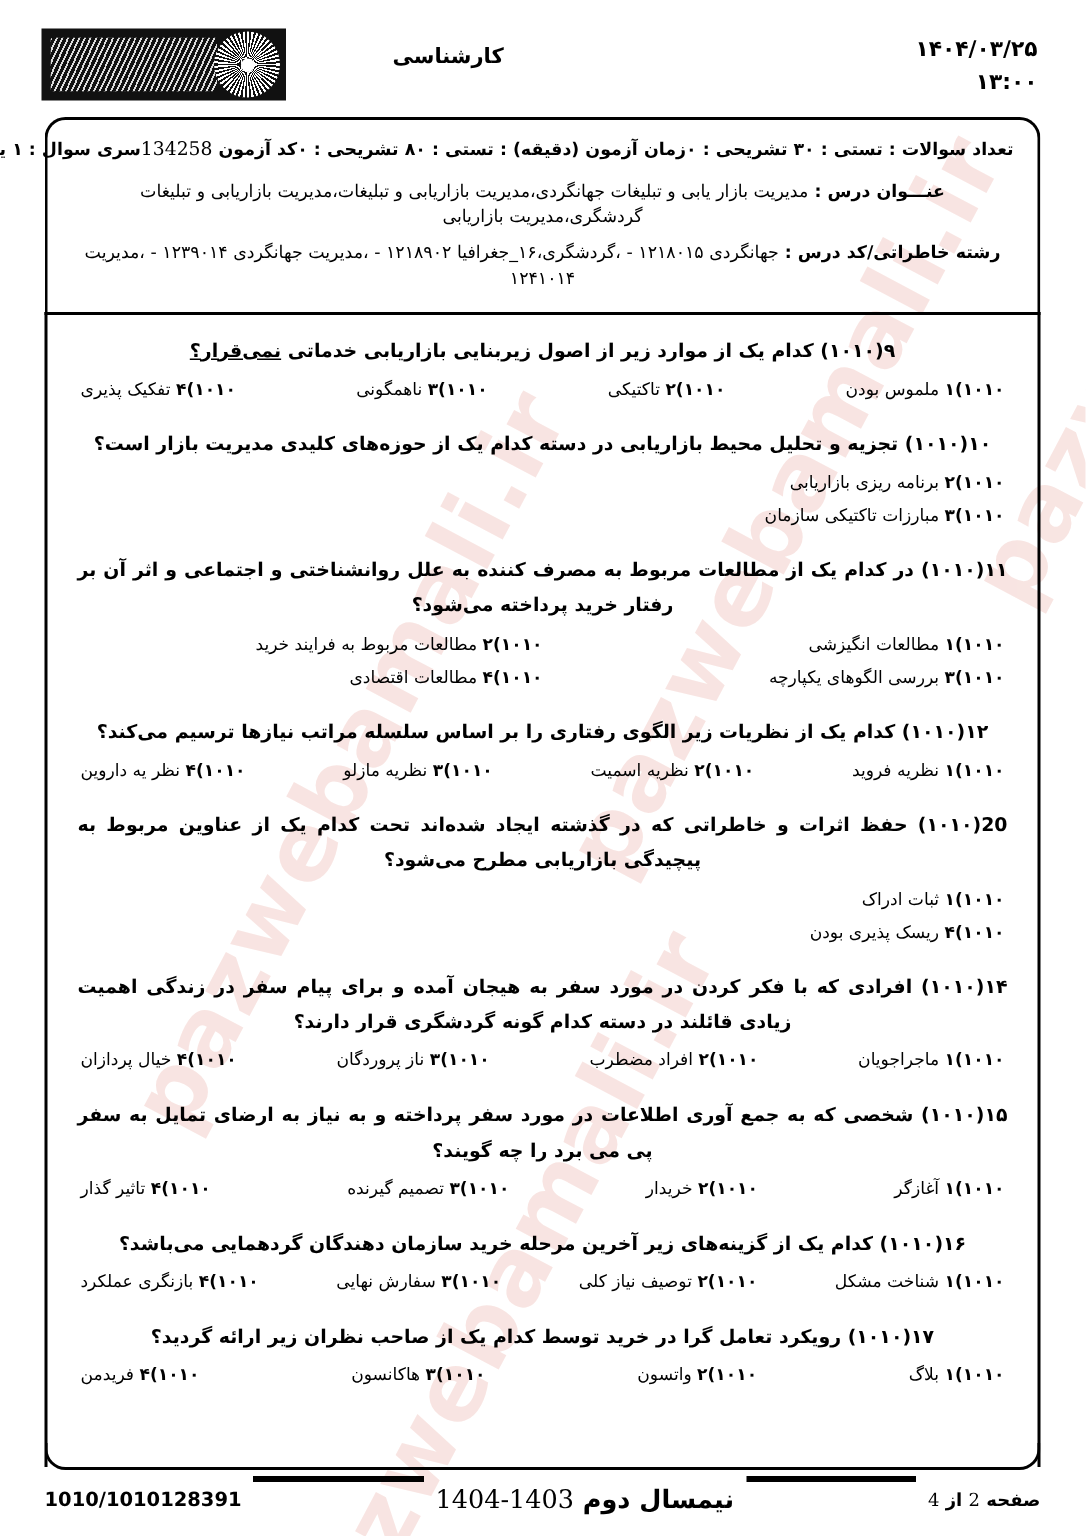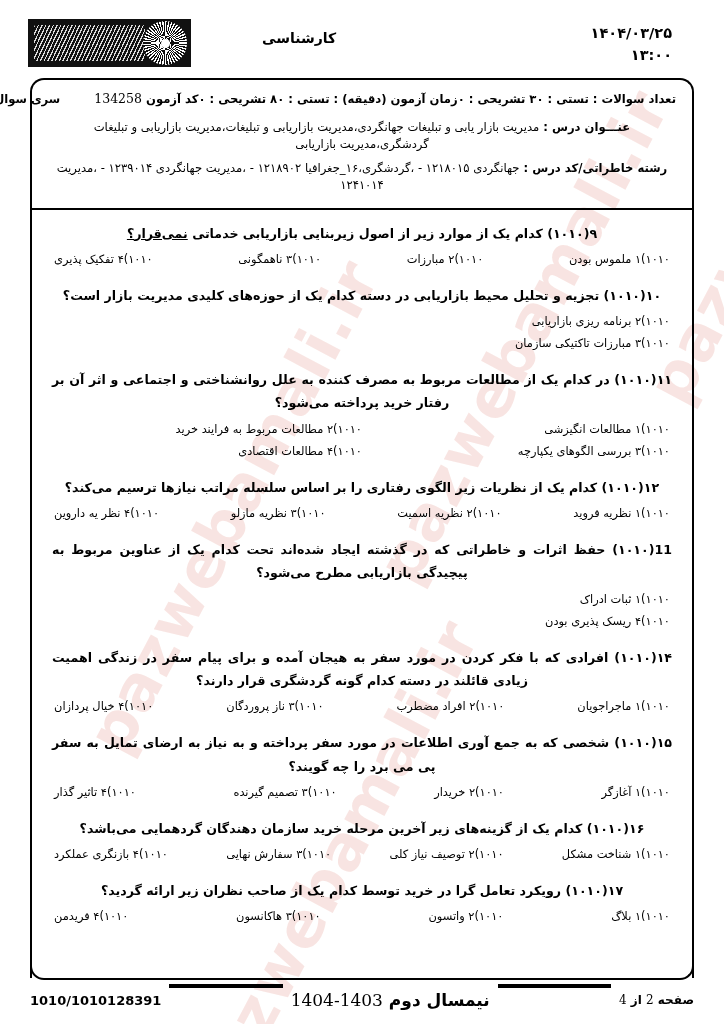--- a/index.html
+++ b/index.html
@@ -49,21 +49,21 @@
 
   
   .top-header {
     position: relative;
     height: 78px;
     z-index: 2;
   }
   .datetime {
     position: absolute;
     top: 22px;
-    right: 52px;
+    right: 32px;
     text-align: right;
     font-size: 14.5px;
     font-weight: bold;
     line-height: 1.55;
     direction: rtl;
   }
   .doc-level {
     position: absolute;
     top: 30px;
     left: 0; right: 0;
@@ -129,21 +129,20 @@
     font-size: 11.6px;
     font-weight: bold;
     padding: 2px 2px 9px 2px;
     direction: rtl;
   }
   .info-row-1 .cell { white-space: nowrap; }
   .latin-num {
     font-family: "DejaVu Serif", "Liberation Serif", serif;
     font-weight: normal;
     font-size: 12.5px;
-    margin-left: 34px;
   }
   .info-line {
     font-size: 11.6px;
     font-weight: bold;
     direction: rtl;
     text-align: center;
     line-height: 1.5;
     padding: 4px 2px 2px 2px;
   }
   .info-line .lbl { font-weight: bold; }
@@ -207,21 +206,21 @@
     margin-bottom: 8px;
   }
   .opt-row.two-col { justify-content: flex-start; }
   .opt-row.two-col .opt { width: 50%; }
   .opt {
     font-size: 11.4px;
     font-weight: normal;
     white-space: nowrap;
     direction: rtl;
   }
-  .opt .tag { font-weight: normal; text-align: center; }
+  .opt .tag { font-weight: bold; text-align: center; }
 
   .q-gap { height: 10px; }
 
   
   .footer {
     position: absolute;
     bottom: 14px;
     left: 30px;
     right: 30px;
     display: flex;
@@ -301,21 +300,21 @@
     </div>
   </div>
 
   <div class="body-frame">
     <div id="questions-host">
         <div class="question">
           <div class="q-text"><span class="q-num">۹</span>(<span class="q-num">۱۰۱۰</span>) <span>کدام یک از موارد زیر از اصول زیربنایی بازاریابی خدماتی </span><span class="q-underline">نمی‌قرار؟</span></div>
           <div class="options">
             <div class="opt-row">
               <div class="opt"><span class="tag">۱۰۱۰)۱</span> <span>ملموس بودن</span></div>
-              <div class="opt"><span class="tag">۱۰۱۰)۲</span> <span>مبارزات</span></div>
+              <div class="opt"><span class="tag">۱۰۱۰)۲</span> <span>تاکتیکی</span></div>
               <div class="opt"><span class="tag">۱۰۱۰)۳</span> <span>ناهمگونی</span></div>
               <div class="opt"><span class="tag">۱۰۱۰)۴</span> <span>تفکیک پذیری</span></div>
             </div>
           </div>
         </div>
         <div class="q-gap"></div>
         <div class="question">
           <div class="q-text"><span class="q-num">۱۰</span>(<span class="q-num">۱۰۱۰</span>) <span>تجزیه و تحلیل محیط بازاریابی در دسته کدام یک از حوزه‌های کلیدی مدیریت بازار است؟</span></div>
           <div class="options">
             <div class="opt-row two-col">
@@ -347,21 +346,21 @@
             <div class="opt-row">
               <div class="opt"><span class="tag">۱۰۱۰)۱</span> <span>نظریه فروید</span></div>
               <div class="opt"><span class="tag">۱۰۱۰)۲</span> <span>نظریه اسمیت</span></div>
               <div class="opt"><span class="tag">۱۰۱۰)۳</span> <span>نظریه مازلو</span></div>
               <div class="opt"><span class="tag">۱۰۱۰)۴</span> <span>نظر یه داروین</span></div>
             </div>
           </div>
         </div>
         <div class="q-gap"></div>
         <div class="question">
-          <div class="q-text"><span class="q-num">11</span>(<span class="q-num">۱۰۱۰</span>) <span>حفظ اثرات و خاطراتی که در گذشته ایجاد شده‌اند تحت کدام یک از عناوین مربوط به پیچیدگی بازاریابی مطرح می‌شود؟</span></div>
+          <div class="q-text"><span class="q-num">20</span>(<span class="q-num">۱۰۱۰</span>) <span>حفظ اثرات و خاطراتی که در گذشته ایجاد شده‌اند تحت کدام یک از عناوین مربوط به پیچیدگی بازاریابی مطرح می‌شود؟</span></div>
           <div class="options">
             <div class="opt-row two-col">
               <div class="opt"><span class="tag">۱۰۱۰)۱</span> <span>ثبات ادراک</span></div>
             </div>
             <div class="opt-row two-col">
               <div class="opt"><span class="tag">۱۰۱۰)۴</span> <span>ریسک پذیری بودن</span></div>
             </div>
           </div>
         </div>
         <div class="q-gap"></div>

